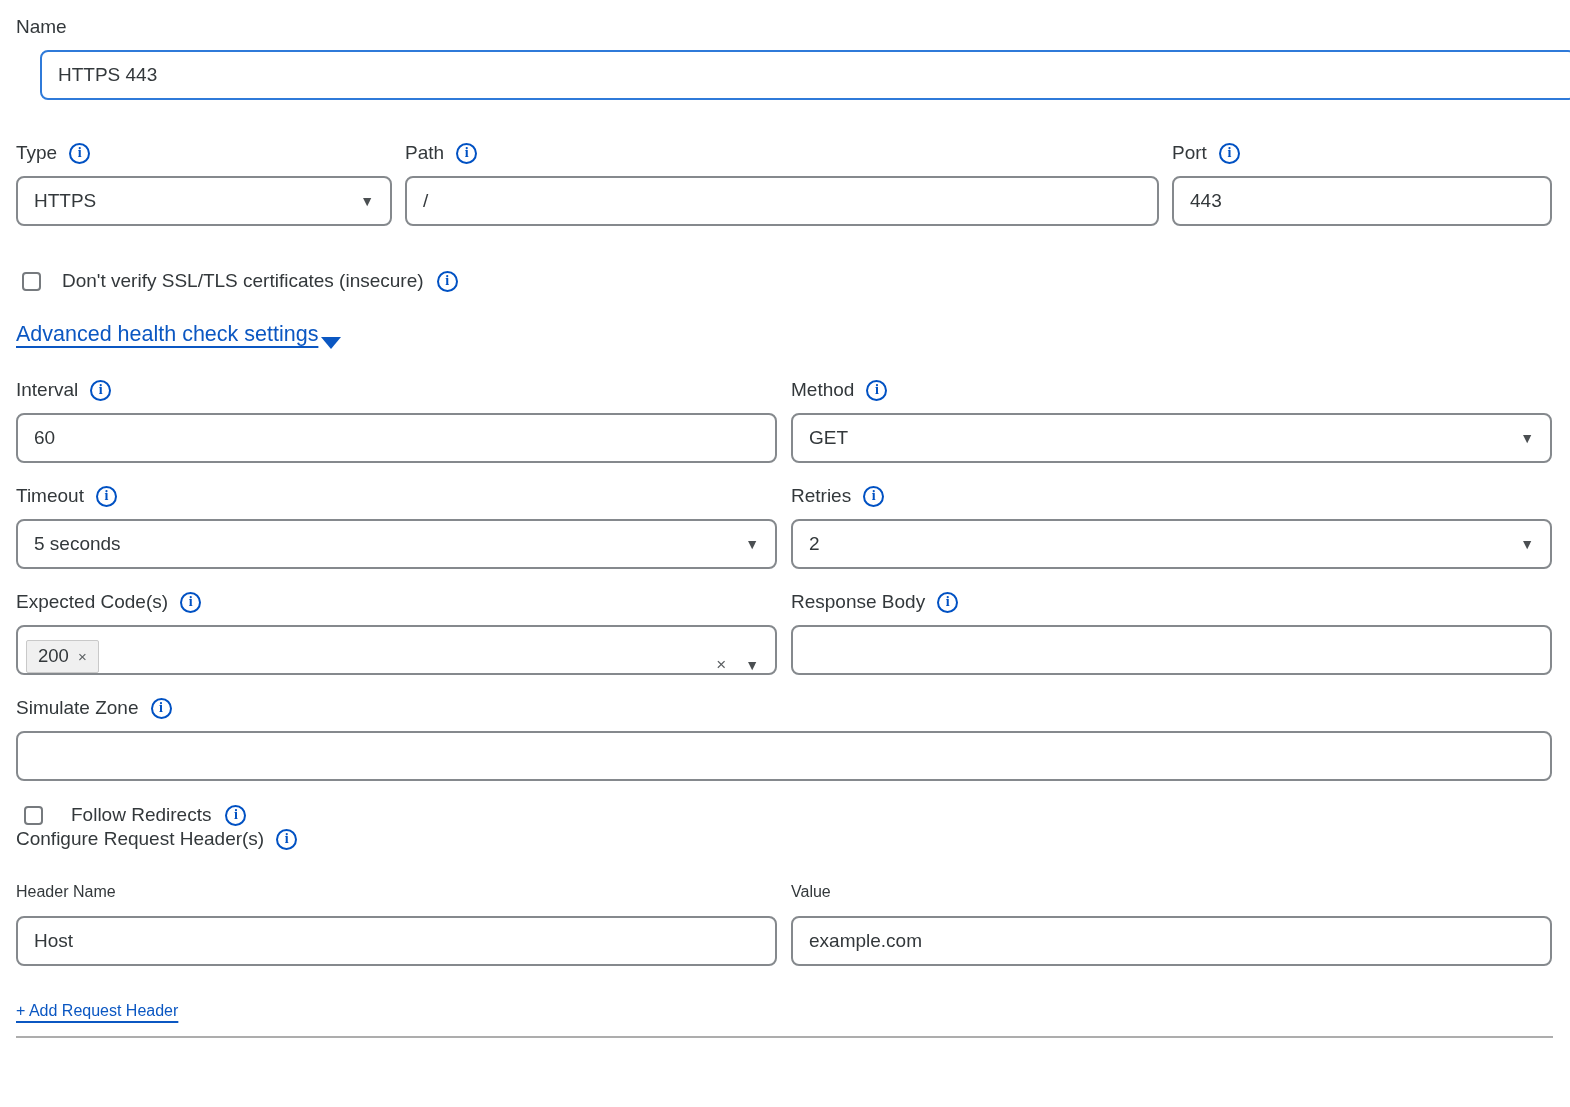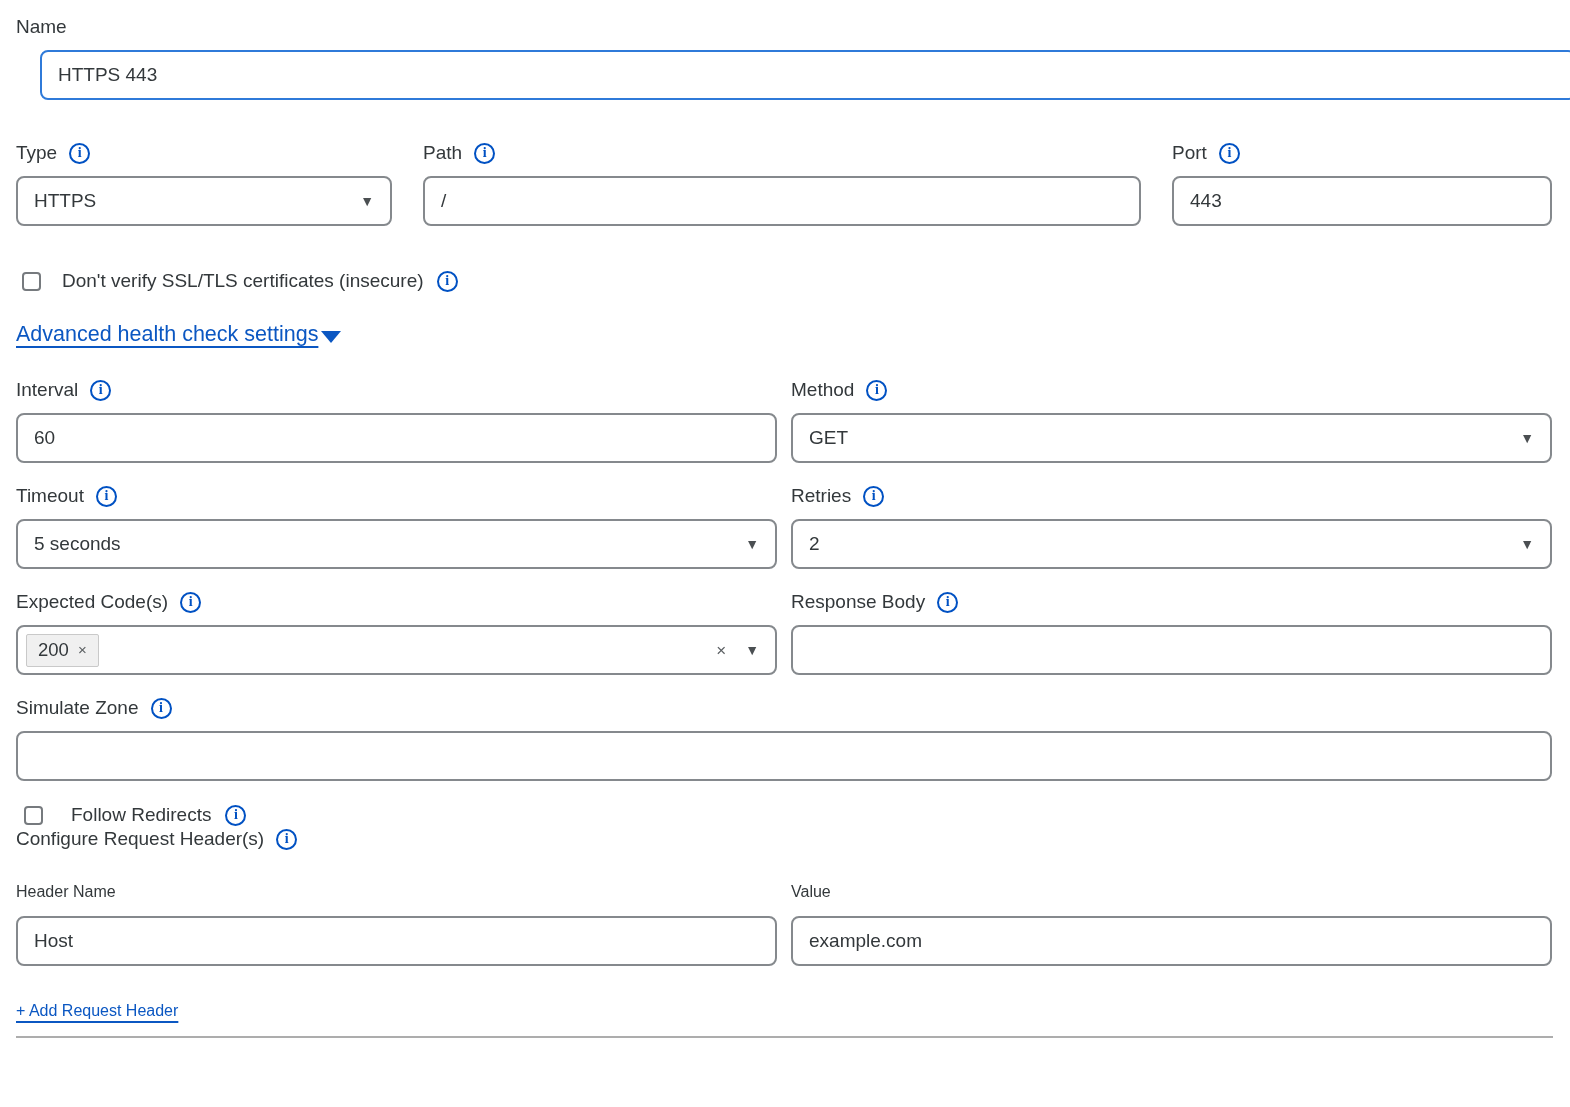--- a/index.html
+++ b/index.html
@@ -60,21 +60,21 @@
   }
   .select-arrow {
     font-size: 14px;
     color: #4b4f52;
     line-height: 1;
     flex: 0 0 auto;
   }
   .row-3col {
     display: grid;
     grid-template-columns: 376px 1fr 380px;
-    gap: 31px;
+    gap: 13px;
     margin-top: 40px;
   }
   .row-2col {
     display: grid;
     grid-template-columns: 1fr 1fr;
     gap: 14px;
   }
   .checkbox {
     width: 19px;
     height: 19px;
@@ -89,36 +89,36 @@
     align-items: center;
     font-size: 19px;
   }
   .link {
     color: #0b57c2;
     text-decoration: underline;
     text-underline-offset: 5px;
     text-decoration-thickness: 2px;
     cursor: pointer;
   }
-  .advanced-row { margin-top: 30px; display: flex; align-items: center; }
+  .advanced-row { margin-top: 30px; display: flex; align-items: flex-end; }
   .advanced-link { font-size: 21.5px; }
   .caret-down {
     display: inline-block;
     width: 0; height: 0;
     border-left: 10px solid transparent;
     border-right: 10px solid transparent;
     border-top: 12px solid #0b57c2;
     margin-left: 3px;
     position: relative;
     top: 2px;
   }
   .multiselect {
     position: relative;
     display: flex;
-    align-items: center;
+    align-items: flex-end;
     gap: 14px;
     padding: 0 16px 0 8px;
   }
   .tag {
     display: inline-flex;
     align-items: center;
     gap: 9px;
     background: #f0f0f0;
     border: 1px solid #c9c9c9;
     border-radius: 2px;

